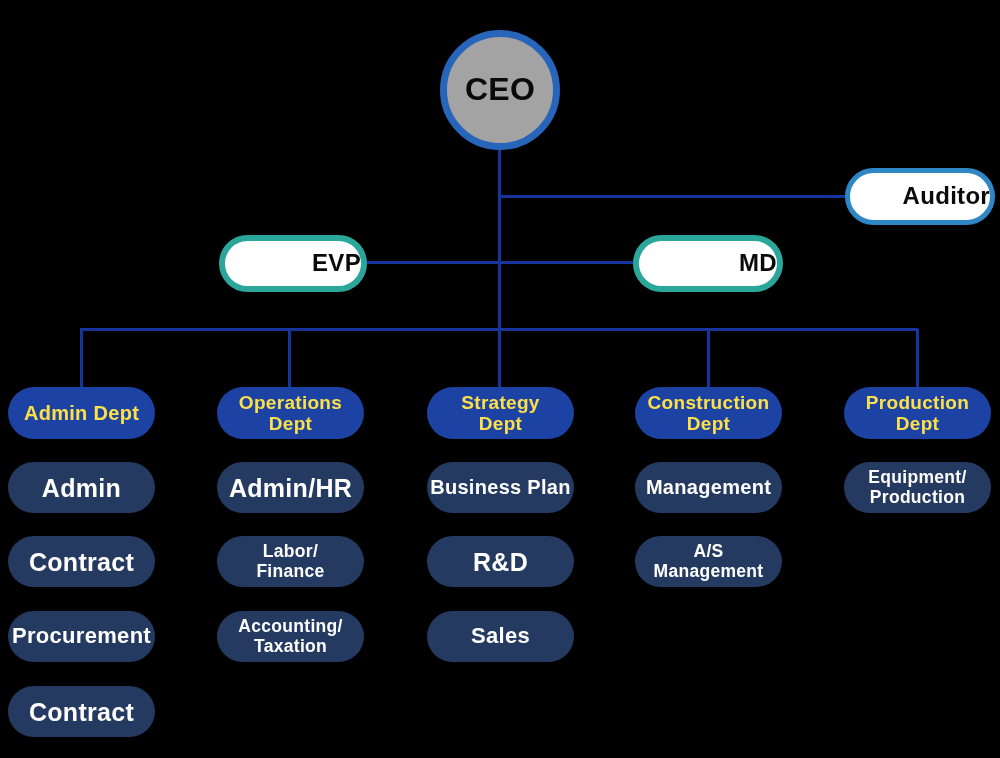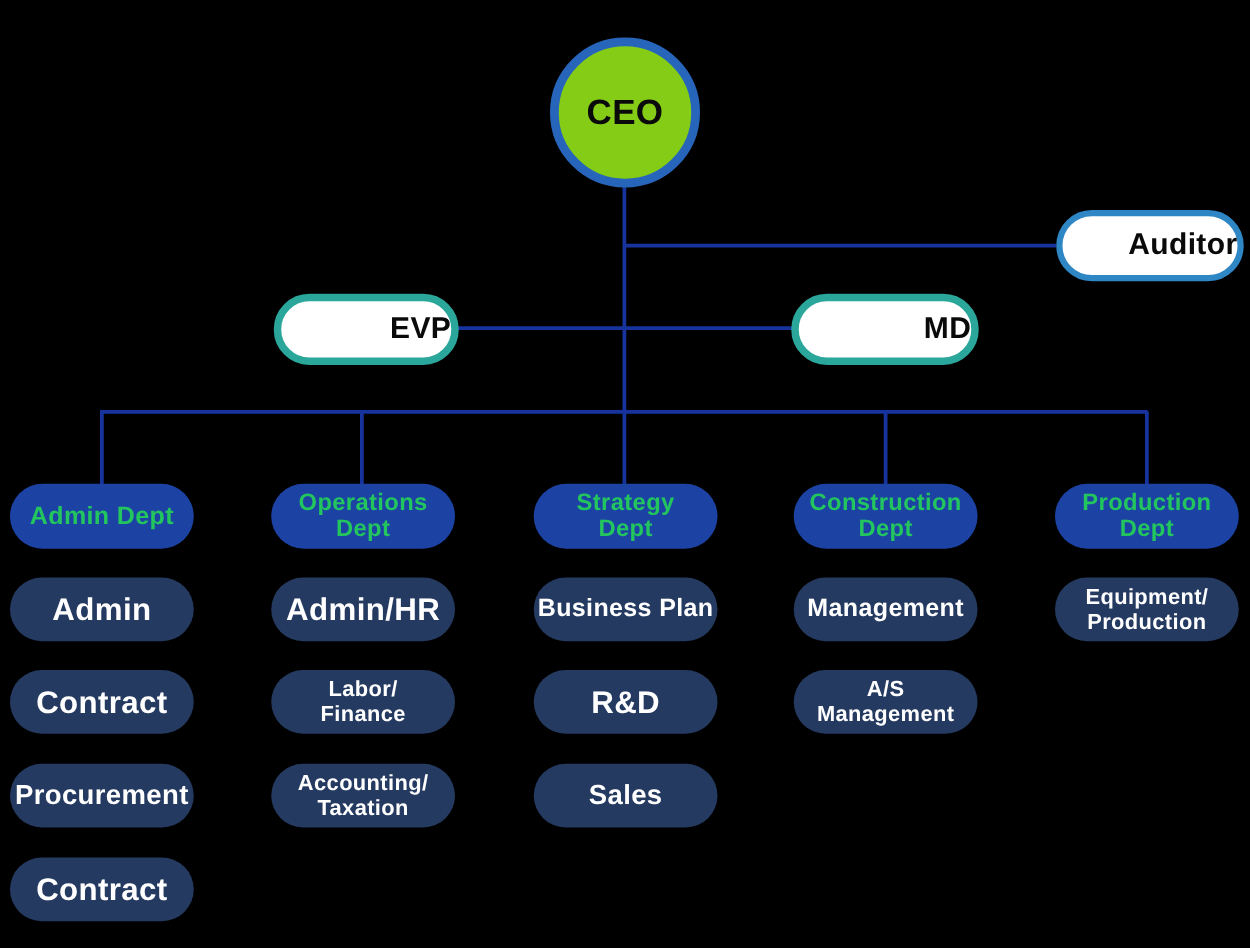--- a/index.html
+++ b/index.html
@@ -21,38 +21,38 @@
     align-items: center;
     justify-content: center;
     text-align: center;
     box-sizing: border-box;
     white-space: pre-line;
     line-height: 1.12;
     letter-spacing: 0.3px;
   }
   .ceo {
     border-radius: 50%;
-    background: #84cc16;
+    background: #a3a3a3;
     border: 7px solid #2765bb;
     color: #0a0a0a;
-    font-size: 28px;
+    font-size: 32px;
     font-weight: 700;
   }
   .white-pill {
     background: #ffffff;
     color: #0a0a0a;
     font-weight: 600;
     font-size: 24px;
     justify-content: flex-end;
   }
   .auditor { border: 5px solid #2e86c5; border-radius: 29px; }
   .exec    { border: 6px solid #2ba69a; border-radius: 29px; }
   .dept {
     background: #1c43a4;
-    color: #22c55e;
+    color: #fde047;
     border-radius: 27px;
     font-weight: 600;
     font-size: 19px;
   }
   .dept.one-line { font-size: 20px; }
   .item {
     background: #253a60;
     color: #ffffff;
     border-radius: 26px;
     font-weight: 600;

